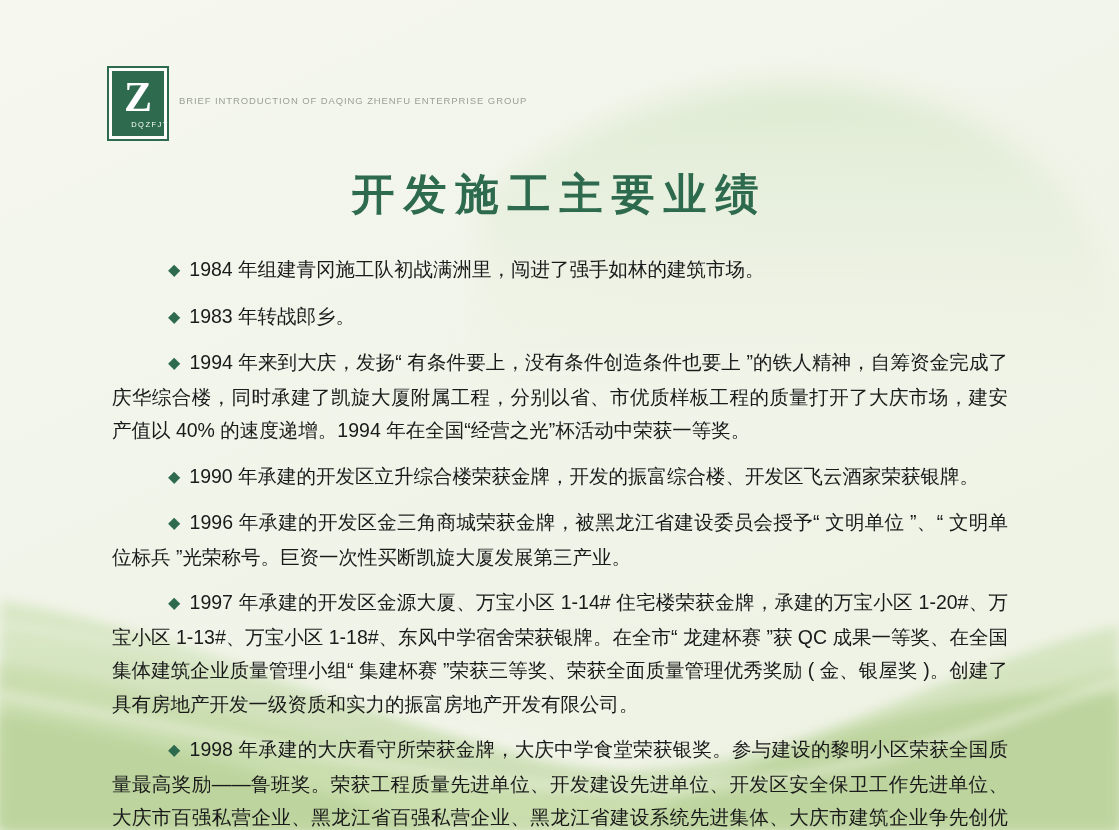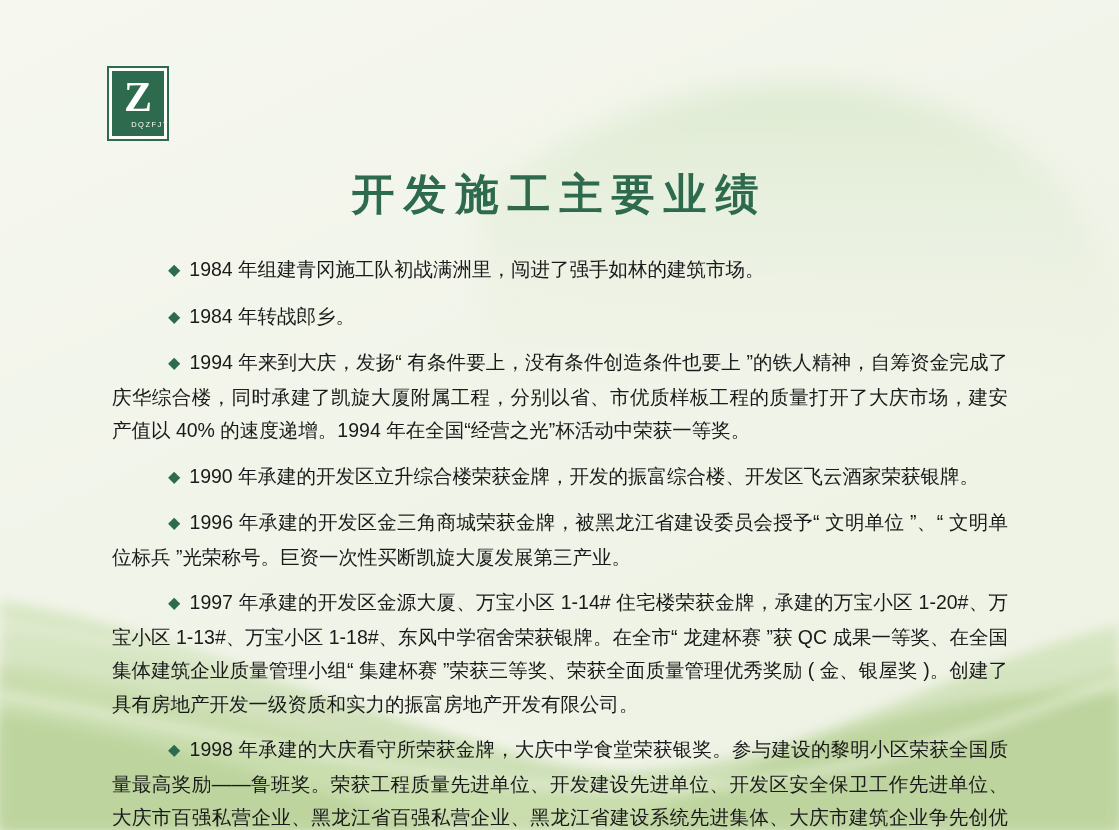--- a/index.html
+++ b/index.html
@@ -146,28 +146,29 @@
     <path d="M 0 95 C 220 120 420 200 640 235" fill="none" stroke="#ffffff" stroke-width="3" opacity="0.55" filter="url(#soft2)"></path>
   </svg>
 
   <div class="logo-box">
     <div class="logo-inner">
       <div class="logo-letter">Z</div>
       <div class="logo-abbr">DQZFJT</div>
     </div>
   </div>
   <div class="company">
+    <div class="company-sub">BRIEF INTRODUCTION OF DAQING ZHENFU ENTERPRISE GROUP</div>
   </div>
 
   <div class="page-title">开发施工主要业绩</div>
 
   <div class="content">
     <p><span class="bullet">◆</span><span class="ptext">1984 年组建青冈施工队初战满洲里，闯进了强手如林的建筑市场。</span></p>
 
-    <p><span class="bullet">◆</span><span class="ptext">1984 年转战郎乡。</span></p>
+    <p><span class="bullet">◆</span><span class="ptext">1983 年转战郎乡。</span></p>
 
 
     <p><span class="bullet">◆</span><span class="ptext">1994 年来到大庆，发扬“ 有条件要上，没有条件创造条件也要上 ”的铁人精神，自筹资金完成了庆华综合楼，同时承建了凯旋大厦附属工程，分别以省、市优质样板工程的质量打开了大庆市场，建安产值以 40% 的速度递增。1994 年在全国“经营之光”杯活动中荣获一等奖。</span></p>
 
     <p><span class="bullet">◆</span><span class="ptext">1990 年承建的开发区立升综合楼荣获金牌，开发的振富综合楼、开发区飞云酒家荣获银牌。</span></p>
 
     <p><span class="bullet">◆</span><span class="ptext">1996 年承建的开发区金三角商城荣获金牌，被黑龙江省建设委员会授予“ 文明单位 ”、“ 文明单位标兵 ”光荣称号。巨资一次性买断凯旋大厦发展第三产业。</span></p>
 
     <p><span class="bullet">◆</span><span class="ptext">1997 年承建的开发区金源大厦、万宝小区 1-14# 住宅楼荣获金牌，承建的万宝小区 1-20#、万宝小区 1-13#、万宝小区 1-18#、东风中学宿舍荣获银牌。在全市“ 龙建杯赛 ”获 QC 成果一等奖、在全国集体建筑企业质量管理小组“ 集建杯赛 ”荣获三等奖、荣获全面质量管理优秀奖励 ( 金、银屋奖 )。创建了具有房地产开发一级资质和实力的振富房地产开发有限公司。</span></p>
 

